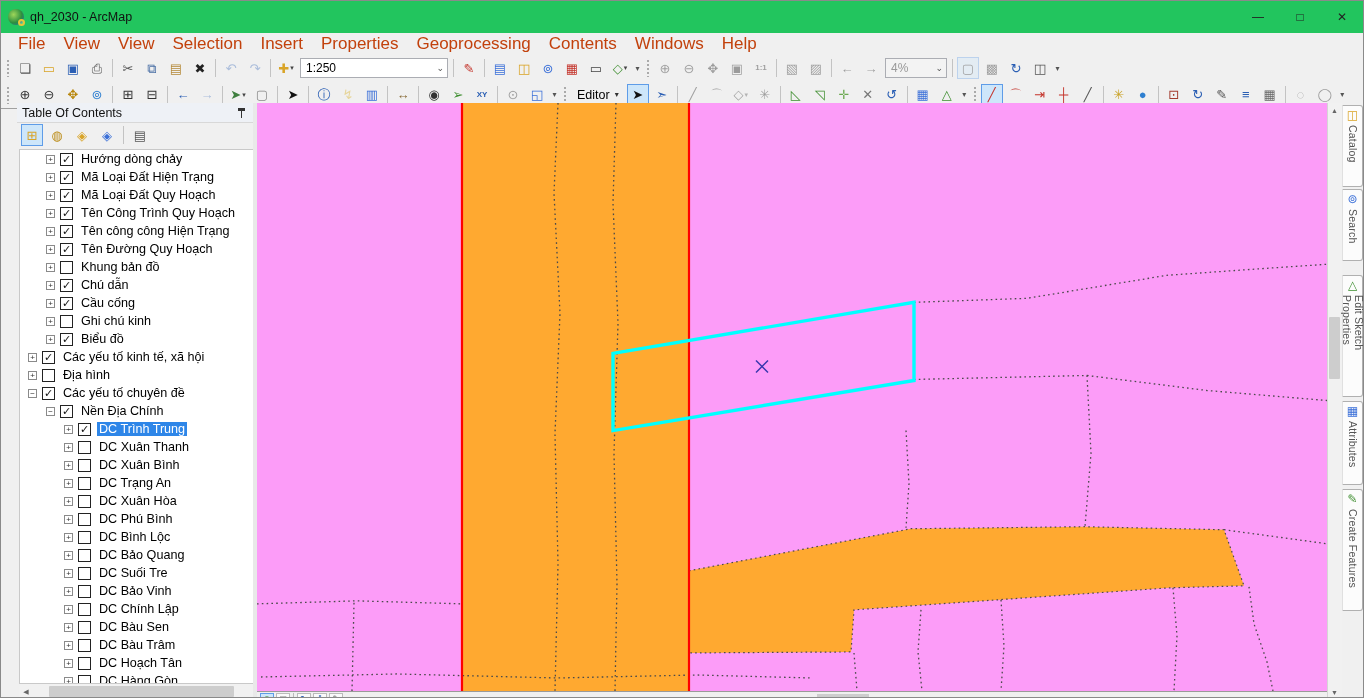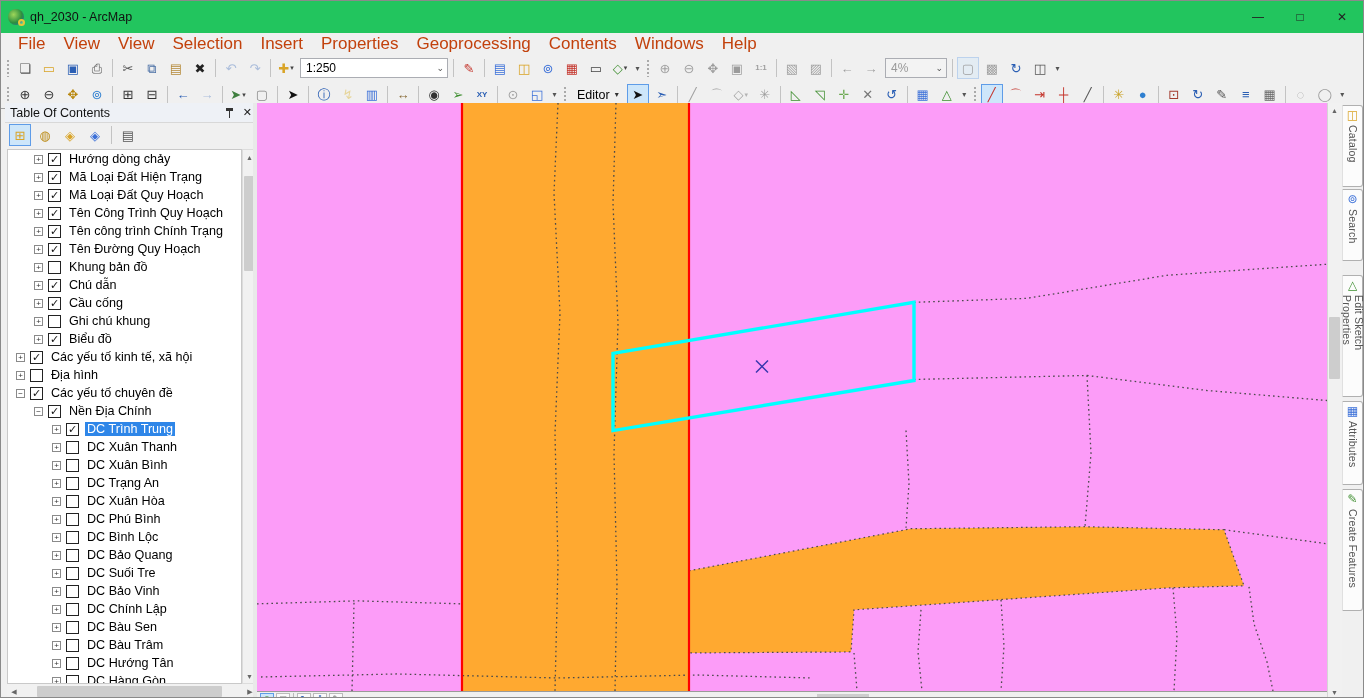--- a/index.html
+++ b/index.html
@@ -28,21 +28,21 @@
   .tb-btn .dd{font-size:7px;color:#444;margin-left:1px;}
   .tb-ovf{width:11px;height:22px;display:flex;align-items:center;justify-content:center;font-size:8px;color:#555;flex:none;}
   .tb-combo{height:20px;background:#fff;border:1px solid #abadb3;display:flex;align-items:center;justify-content:space-between;padding:0 3px 0 5px;margin:0 2px;font-size:12px;flex:none;}
   .tb-combo .ca{font-size:9px;color:#555;}
   .tb-combo.dis{background:#f3f3f3;color:#999;}
   .tb-menu{height:22px;display:flex;align-items:center;gap:5px;padding:0 7px;font-size:12.5px;flex:none;}
   .tb-menu .ca{font-size:8px;color:#333;}
   
   .main{position:absolute;left:0;top:102px;width:1364px;height:596px;}
   
-  .toc{position:absolute;left:4px;top:0;width:252px;height:596px;background:#f0f0f0;}
+  .toc{position:absolute;left:16px;top:0;width:252px;height:596px;background:#f0f0f0;}
   .toc-header{height:20px;display:flex;align-items:center;padding:0 5px;font-size:12.5px;color:#111;background:#eef1f6;border-bottom:1px solid #d8d8d8;}
   .toc-header .sp{flex:1;}
   .pin{width:12px;height:12px;position:relative;margin-right:7px;}
   .pin i{position:absolute;background:#333;}
   .pin .ph{left:2px;top:1px;width:7px;height:3px;}
   .pin .ps{left:5px;top:4px;width:1.5px;height:7px;}
   .toc-close{font-size:11px;color:#222;}
   .toc-tools{height:24px;display:flex;align-items:center;gap:1px;padding-left:3px;}
   .toc-body{position:absolute;left:2px;top:46px;width:235px;height:535px;background:#fff;border:1px solid #c9c9c9;overflow:hidden;}
   .trow{height:18px;display:flex;align-items:center;white-space:nowrap;}
@@ -436,21 +436,21 @@
             <span class="lab">Mã Loại Đất Quy Hoạch</span>
           </div>
           <div class="trow" style="padding-left: 26px;">
             <span class="exp">+</span>
             <span class="cb">✓</span>
             <span class="lab">Tên Công Trình Quy Hoạch</span>
           </div>
           <div class="trow" style="padding-left: 26px;">
             <span class="exp">+</span>
             <span class="cb">✓</span>
-            <span class="lab">Tên công trình Chính Trạng</span>
+            <span class="lab">Tên công công Hiện Trạng</span>
           </div>
           <div class="trow" style="padding-left: 26px;">
             <span class="exp">+</span>
             <span class="cb">✓</span>
             <span class="lab">Tên Đường Quy Hoạch</span>
           </div>
           <div class="trow" style="padding-left: 26px;">
             <span class="exp">+</span>
             <span class="cb"></span>
             <span class="lab">Khung bản đồ</span>
@@ -461,21 +461,21 @@
             <span class="lab">Chú dẫn</span>
           </div>
           <div class="trow" style="padding-left: 26px;">
             <span class="exp">+</span>
             <span class="cb">✓</span>
             <span class="lab">Cầu cống</span>
           </div>
           <div class="trow" style="padding-left: 26px;">
             <span class="exp">+</span>
             <span class="cb"></span>
-            <span class="lab">Ghi chú khung</span>
+            <span class="lab">Ghi chú kinh</span>
           </div>
           <div class="trow" style="padding-left: 26px;">
             <span class="exp">+</span>
             <span class="cb">✓</span>
             <span class="lab">Biểu đồ</span>
           </div>
           <div class="trow" style="padding-left: 8px;">
             <span class="exp">+</span>
             <span class="cb">✓</span>
             <span class="lab">Các yếu tố kinh tế, xã hội</span>
@@ -556,21 +556,21 @@
             <span class="lab">DC Bàu Sen</span>
           </div>
           <div class="trow" style="padding-left: 44px;">
             <span class="exp">+</span>
             <span class="cb"></span>
             <span class="lab">DC Bàu Trâm</span>
           </div>
           <div class="trow" style="padding-left: 44px;">
             <span class="exp">+</span>
             <span class="cb"></span>
-            <span class="lab">DC Hướng Tân</span>
+            <span class="lab">DC Hoạch Tân</span>
           </div>
           <div class="trow" style="padding-left: 44px;">
             <span class="exp">+</span>
             <span class="cb"></span>
             <span class="lab">DC Hàng Gòn</span>
           </div>
         </div>
       <div class="vscroll toc-vscroll">
         <span class="sc-arrow" style="top:0">▲</span>
         <span class="sc-thumb" id="tocVThumb" style="top: 26px; height: 95px;"></span>

